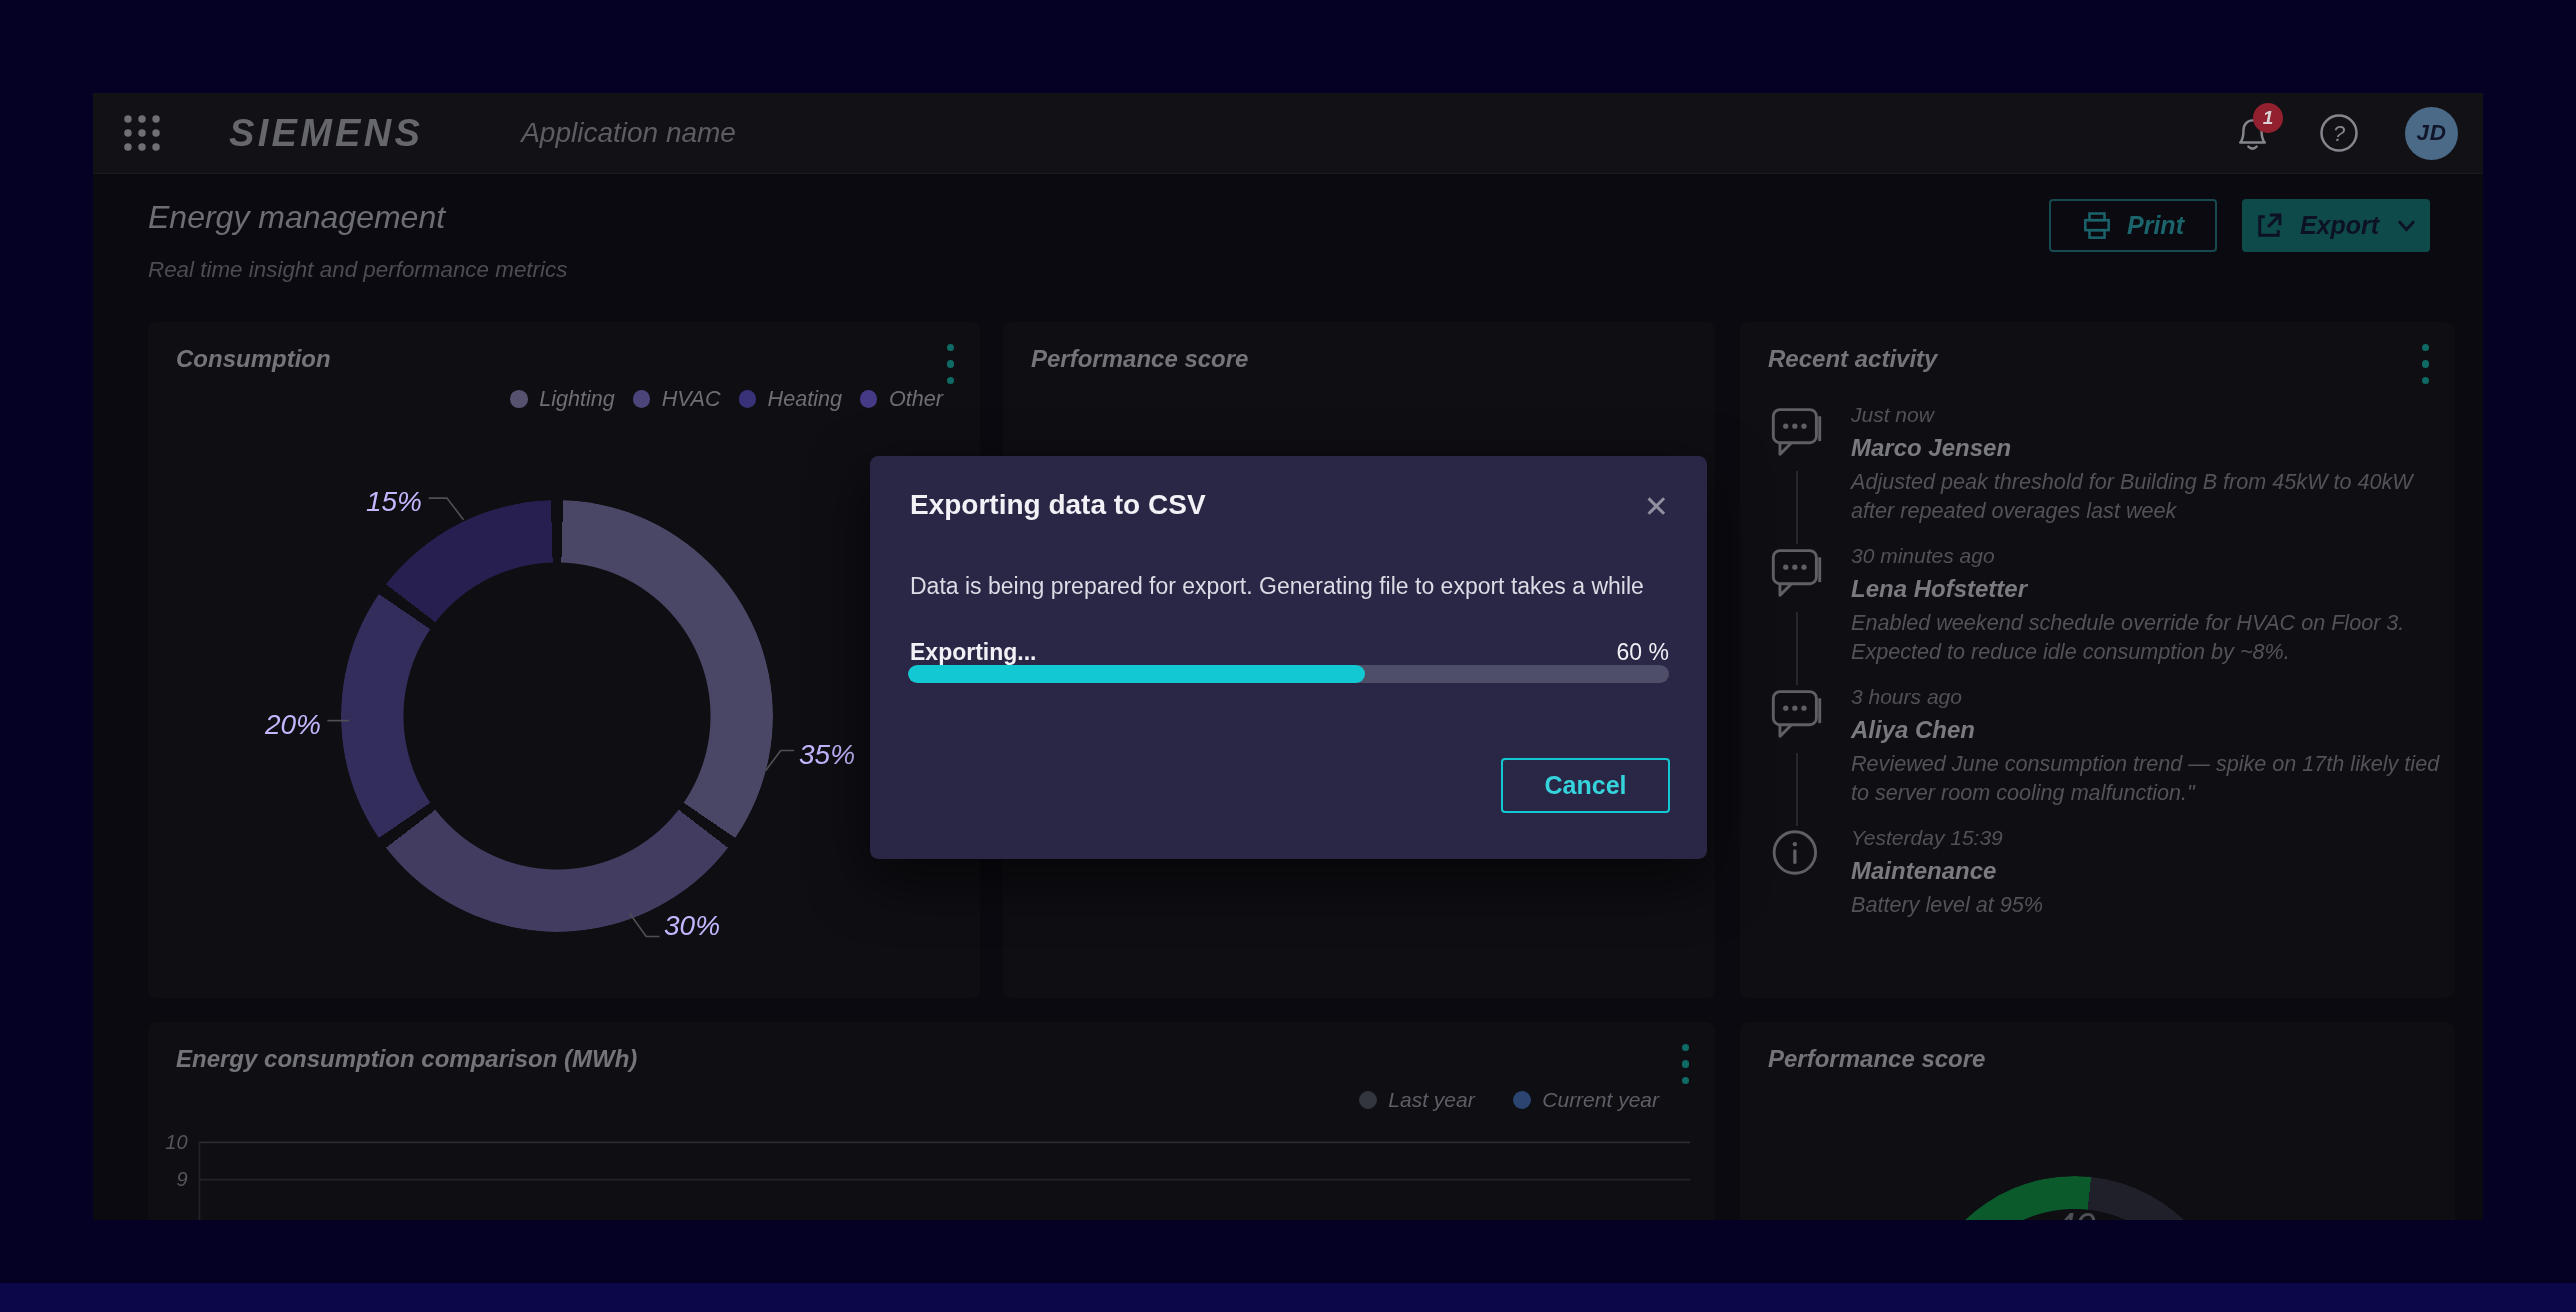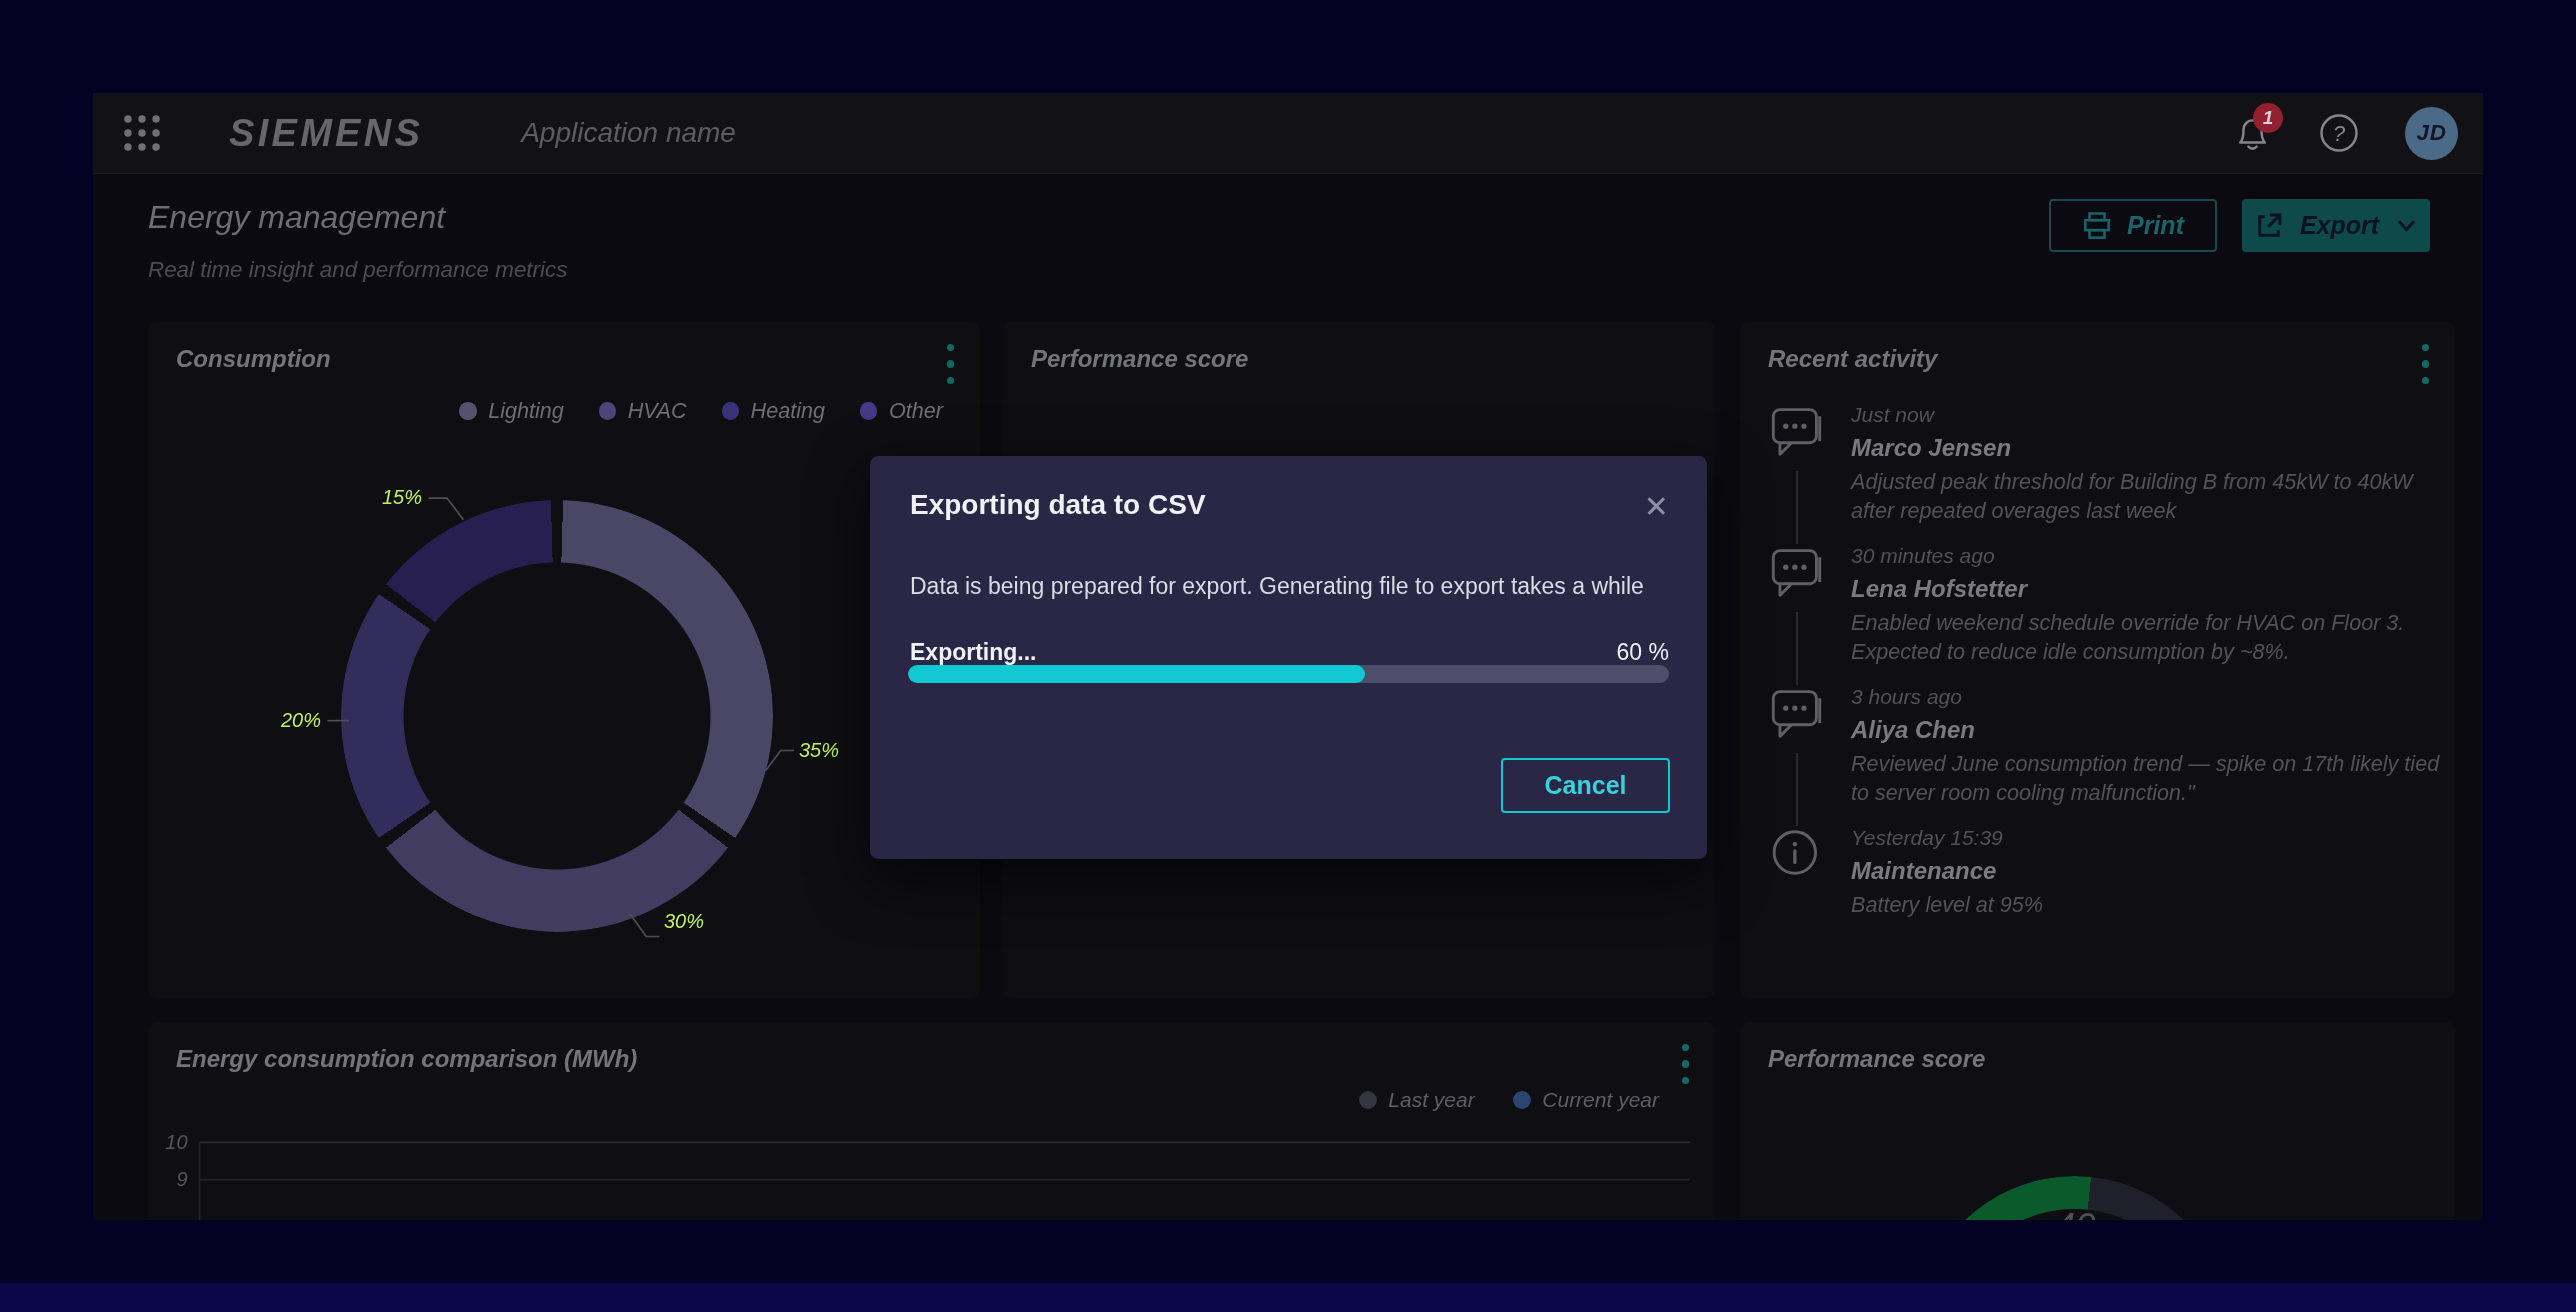--- a/index.html
+++ b/index.html
@@ -32,29 +32,29 @@
   .card{position:absolute;background:#0e0e13;border-radius:8.3px;}
   .card-title{position:absolute;left:28px;top:23px;font-size:24px;font-weight:600;color:#74747b;}
   .kebab{position:absolute;right:25px;top:21.6px;width:8.3px;display:flex;flex-direction:column;gap:9px;cursor:pointer;}
   .kebab i{width:7.5px;height:7.5px;border-radius:50%;background:var(--kebab,#0f6a66);}
   #card-consumption{left:55px;top:229px;width:832px;height:676px;}
   #card-perf-top{left:910px;top:229px;width:712px;height:676px;}
   #card-activity{left:1647px;top:229px;width:715px;height:676px;}
   #card-comparison{left:55px;top:929px;width:1567px;height:581px;}
   #card-perf-bottom{left:1647px;top:929px;width:715px;height:581px;}
   
-  .legend{position:absolute;top:76px;right:37px;display:flex;gap:35px;text-align:center;}
+  .legend{position:absolute;top:64px;right:37px;display:flex;gap:18px;text-align:center;}
   .legend .item{display:flex;align-items:center;gap:11.6px;}
   .legend .dot{width:17.4px;height:17.4px;border-radius:50%;}
   .legend .lbl{font-size:21.6px;color:#6e6e75;}
   
   .donut{position:absolute;left:193px;top:178px;width:432px;height:432px;border-radius:50%;
     -webkit-mask:radial-gradient(circle closest-side, transparent 153px, #000 154px);
             mask:radial-gradient(circle closest-side, transparent 153px, #000 154px);}
-  .slice-label{position:absolute;font-size:20px;color:#bef264;}
+  .slice-label{position:absolute;font-size:28px;color:#c4b5fd;}
   .leaders{position:absolute;left:0;top:0;pointer-events:none;}
   
   .act{position:absolute;left:30px;width:631px;}
   .act-icon{position:absolute;left:0;top:0;width:58px;height:58px;}
   .act-line{position:absolute;left:26px;top:68px;width:1.7px;background:#27272d;}
   .act-body{margin-left:81px;}
   .act-time{font-size:21px;color:#515158;}
   .act-name{font-size:24px;font-weight:600;color:#7a7a81;margin-top:6.6px;}
   .act-text{font-size:21.6px;color:#525259;line-height:29px;margin-top:5px;width:598px;}
   

